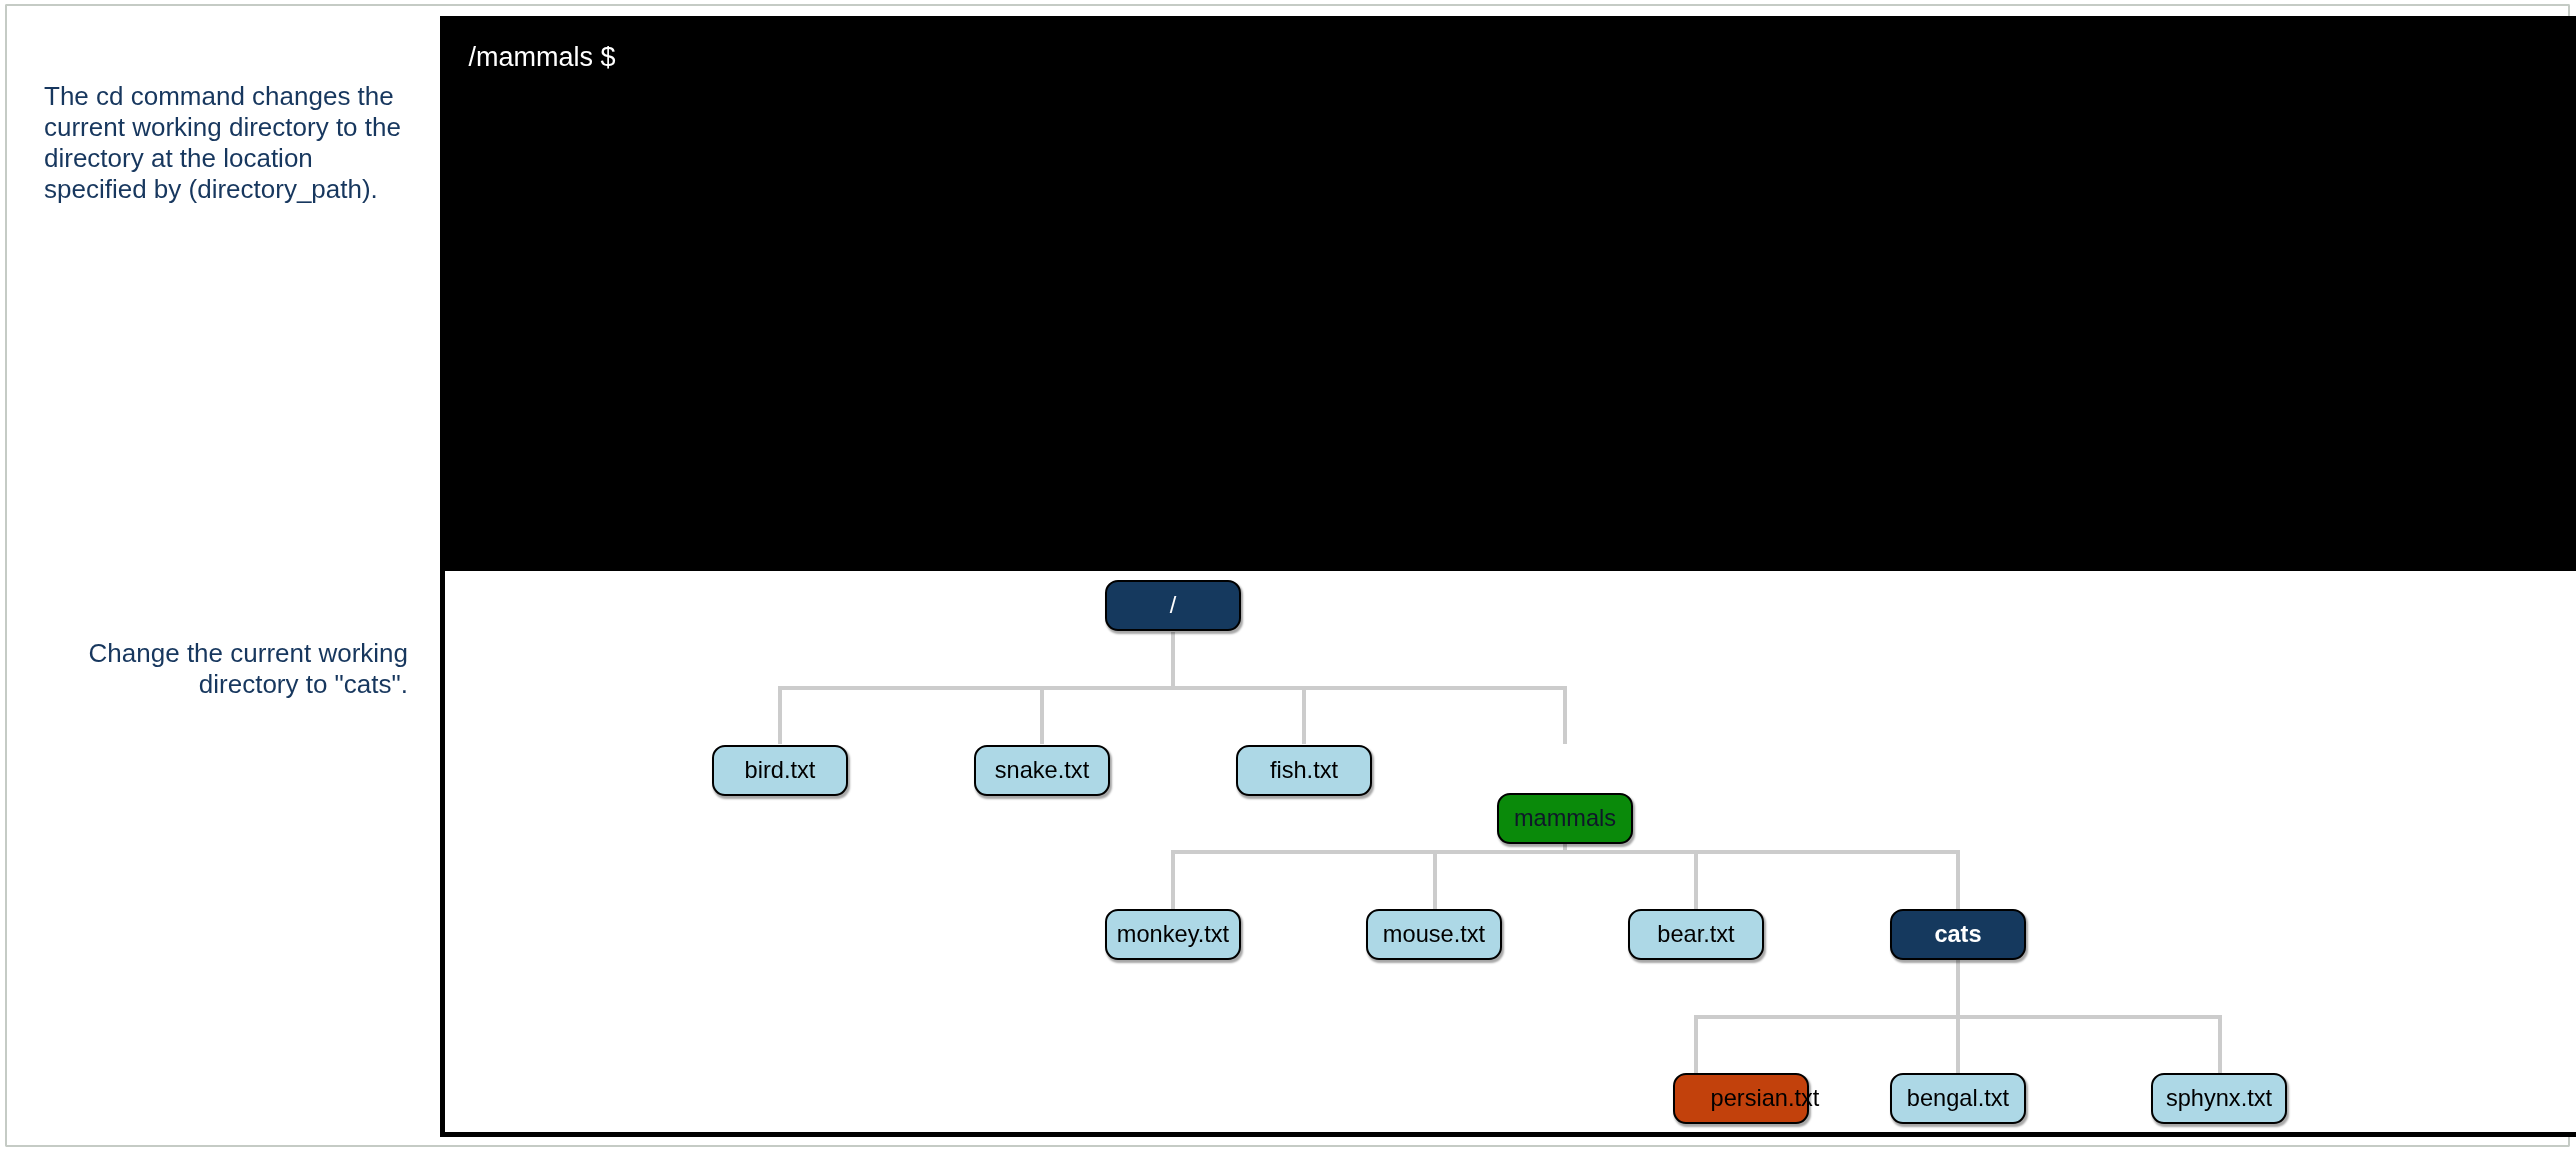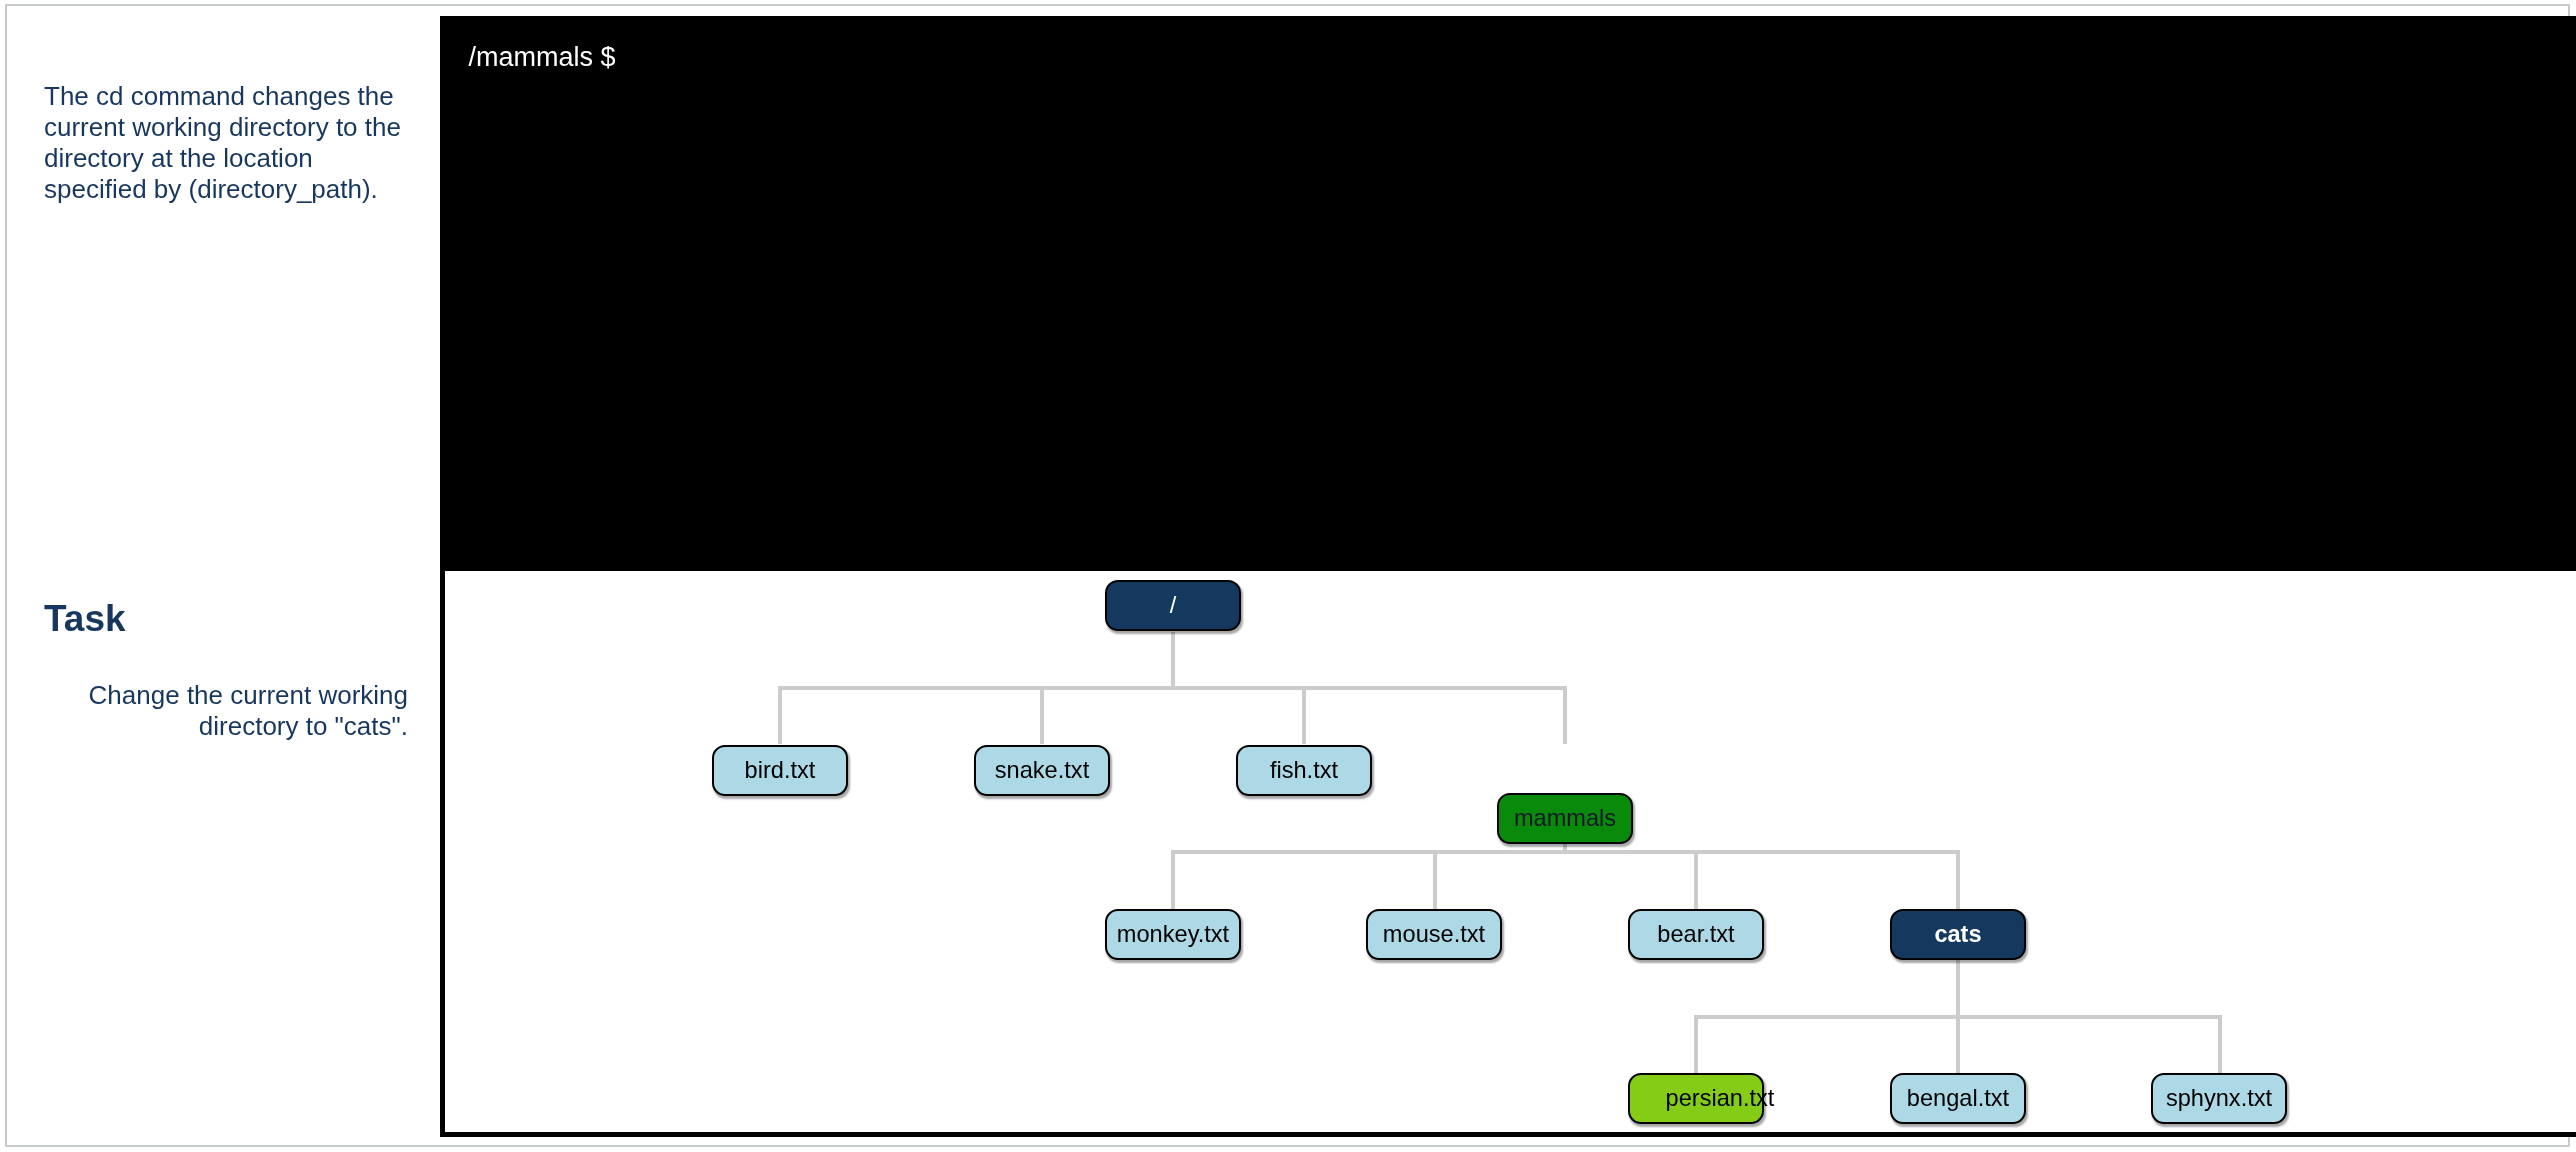--- a/index.html
+++ b/index.html
@@ -100,21 +100,20 @@
 </head>
 <body>
 
 <div class="frame"></div>
 
 <div class="sidebar">
   <p>The cd command changes the current working directory to the directory at the location specified by (directory_path).</p>
 </div>
 
 <div class="task">
-  <h2>Task</h2>
   <p>Change the current working directory to "cats".</p>
 </div>
 
 <div class="workspace">
   <div class="terminal" style="background: rgb(0, 0, 0); color: rgb(255, 255, 255);">
     <span class="prompt">/mammals $</span>
   </div>
   <div class="tree">
       <div class="conn" style="background: rgb(204, 204, 204); left: 726px; top: 61px; width: 4.3px; height: 56px;"></div>
       <div class="conn" style="background: rgb(204, 204, 204); left: 333px; top: 115px; width: 789px; height: 4.3px;"></div>
@@ -135,18 +134,18 @@
       <div class="conn" style="background: rgb(204, 204, 204); left: 1773px; top: 446px; width: 4.3px; height: 56px;"></div>
       <div class="node directory" style="background: rgb(21, 57, 94); border-color: rgb(0, 0, 0); left: 660px; top: 9.3px;">/</div>
       <div class="node file" style="background: rgb(173, 216, 230); border-color: rgb(0, 0, 0); left: 267px; top: 174px;">bird.txt</div>
       <div class="node file" style="background: rgb(173, 216, 230); border-color: rgb(0, 0, 0); left: 529px; top: 174px;">snake.txt</div>
       <div class="node file" style="background: rgb(173, 216, 230); border-color: rgb(0, 0, 0); left: 791px; top: 174px;">fish.txt</div>
       <div class="node current_directory" style="background: rgb(10, 138, 10); border-color: rgb(0, 0, 0); left: 1052px; top: 174px;">mammals</div>
       <div class="node file" style="background: rgb(173, 216, 230); border-color: rgb(0, 0, 0); left: 660px; top: 338px;">monkey.txt</div>
       <div class="node file" style="background: rgb(173, 216, 230); border-color: rgb(0, 0, 0); left: 921px; top: 338px;">mouse.txt</div>
       <div class="node file" style="background: rgb(173, 216, 230); border-color: rgb(0, 0, 0); left: 1183px; top: 338px;">bear.txt</div>
       <div class="node directory" style="background: rgb(21, 57, 94); border-color: rgb(0, 0, 0); left: 1445px; top: 338px; font-weight: bold;">cats</div>
-      <div class="node file" style="background: #84cc16; border-color: rgb(0, 0, 0); left: 1183px; top: 502px; padding-left: 48px;">persian.txt</div>
+      <div class="node file" style="background: #c2410c; border-color: rgb(0, 0, 0); left: 1228px; top: 502px; padding-left: 48px;">persian.txt</div>
       <div class="node file" style="background: rgb(173, 216, 230); border-color: rgb(0, 0, 0); left: 1445px; top: 502px;">bengal.txt</div>
       <div class="node file" style="background: rgb(173, 216, 230); border-color: rgb(0, 0, 0); left: 1706px; top: 502px;">sphynx.txt</div>
     </div>
 </div>
 
 
 </body></html>

